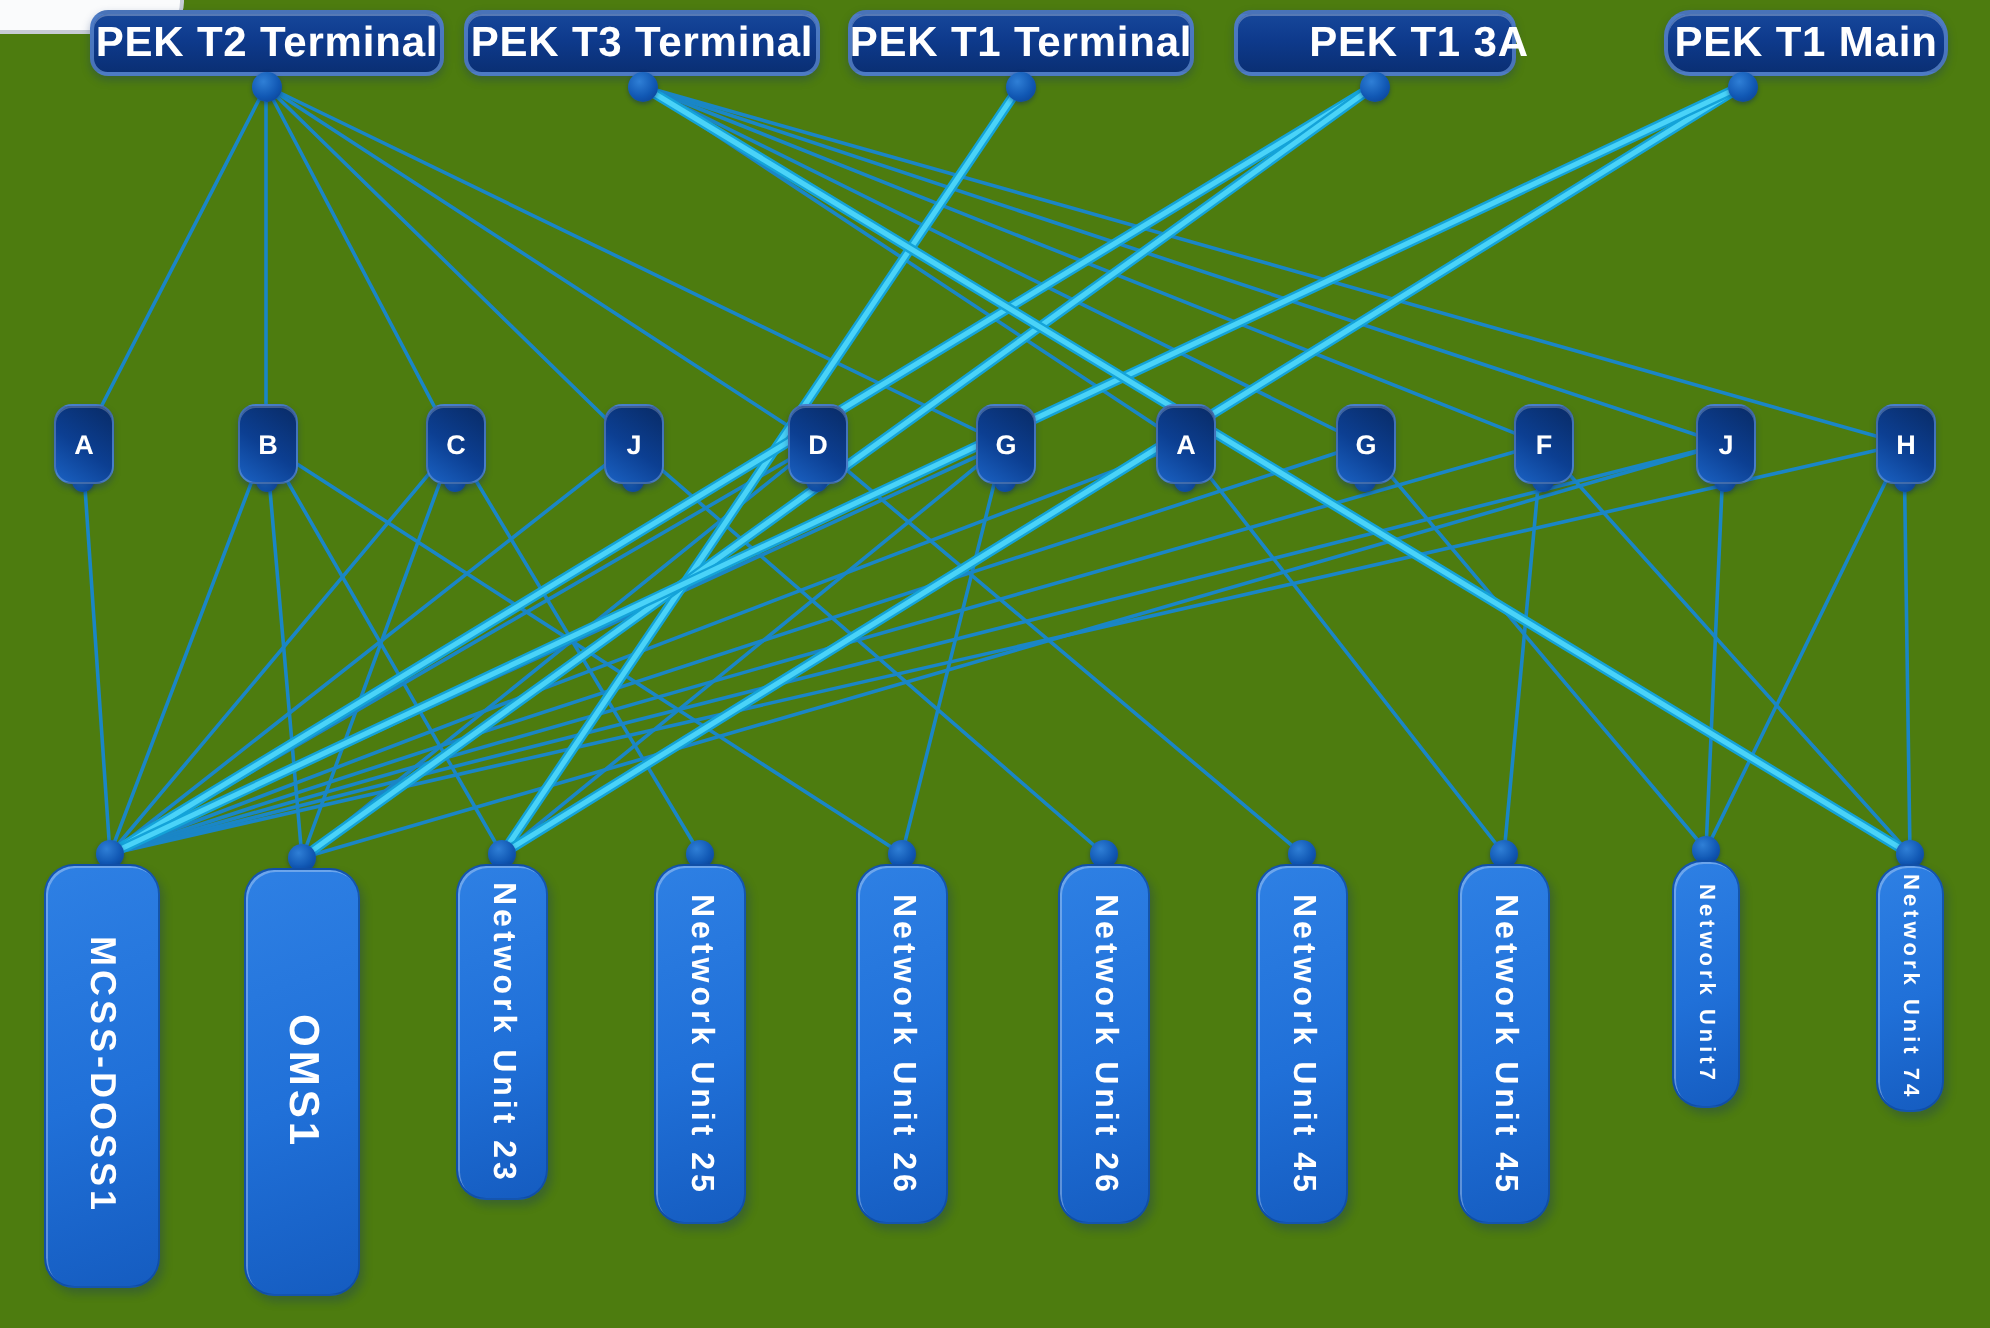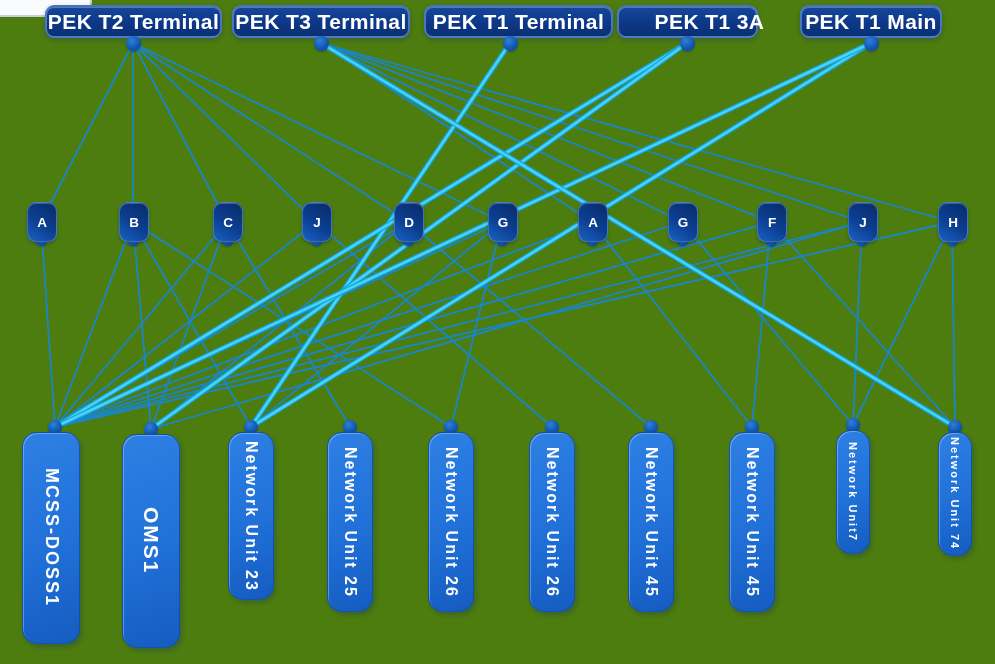--- a/index.html
+++ b/index.html
@@ -110,29 +110,29 @@
     </svg>
   <div id="nodes-layer">
       <div class="terminal" style="left: 45px; top: 5px; width: 177px; height: 33px;">
         <span>PEK T2 Terminal</span>
       </div>
       <div class="dot top" style="left: 125.5px; top: 35.5px; width: 15px; height: 15px;"></div>
       <div class="terminal" style="left: 232px; top: 5px; width: 178px; height: 33px;">
         <span>PEK T3 Terminal</span>
       </div>
       <div class="dot top" style="left: 313.5px; top: 35.5px; width: 15px; height: 15px;"></div>
-      <div class="terminal" style="left: 424px; top: 5px; width: 189px; height: 33px;">
+      <div class="terminal" style="left: 424px; top: 5px; width: 173px; height: 33px;">
         <span>PEK T1 Terminal</span>
       </div>
       <div class="dot top" style="left: 502.5px; top: 35.5px; width: 15px; height: 15px;"></div>
       <div class="terminal" style="left: 617px; top: 5px; width: 141px; height: 33px; padding-left: 44px;">
         <span>PEK T1 3A</span>
       </div>
       <div class="dot top" style="left: 679.5px; top: 35.5px; width: 15px; height: 15px;"></div>
-      <div class="terminal" style="left: 800px; top: 5px; width: 142px; height: 33px;">
+      <div class="terminal" style="left: 832px; top: 5px; width: 142px; height: 33px; border-radius: 13px;">
         <span>PEK T1 Main</span>
       </div>
       <div class="dot top" style="left: 863.5px; top: 35.5px; width: 15px; height: 15px;"></div>
       <div class="dot" style="left: 35.5px; top: 234.5px; width: 11px; height: 11px;"></div>
       <div class="letter" style="left: 27px; top: 202px;">
         <span>A</span>
       </div>
       <div class="dot" style="left: 127.5px; top: 234.5px; width: 11px; height: 11px;"></div>
       <div class="letter" style="left: 119px; top: 202px;">
         <span>B</span>

